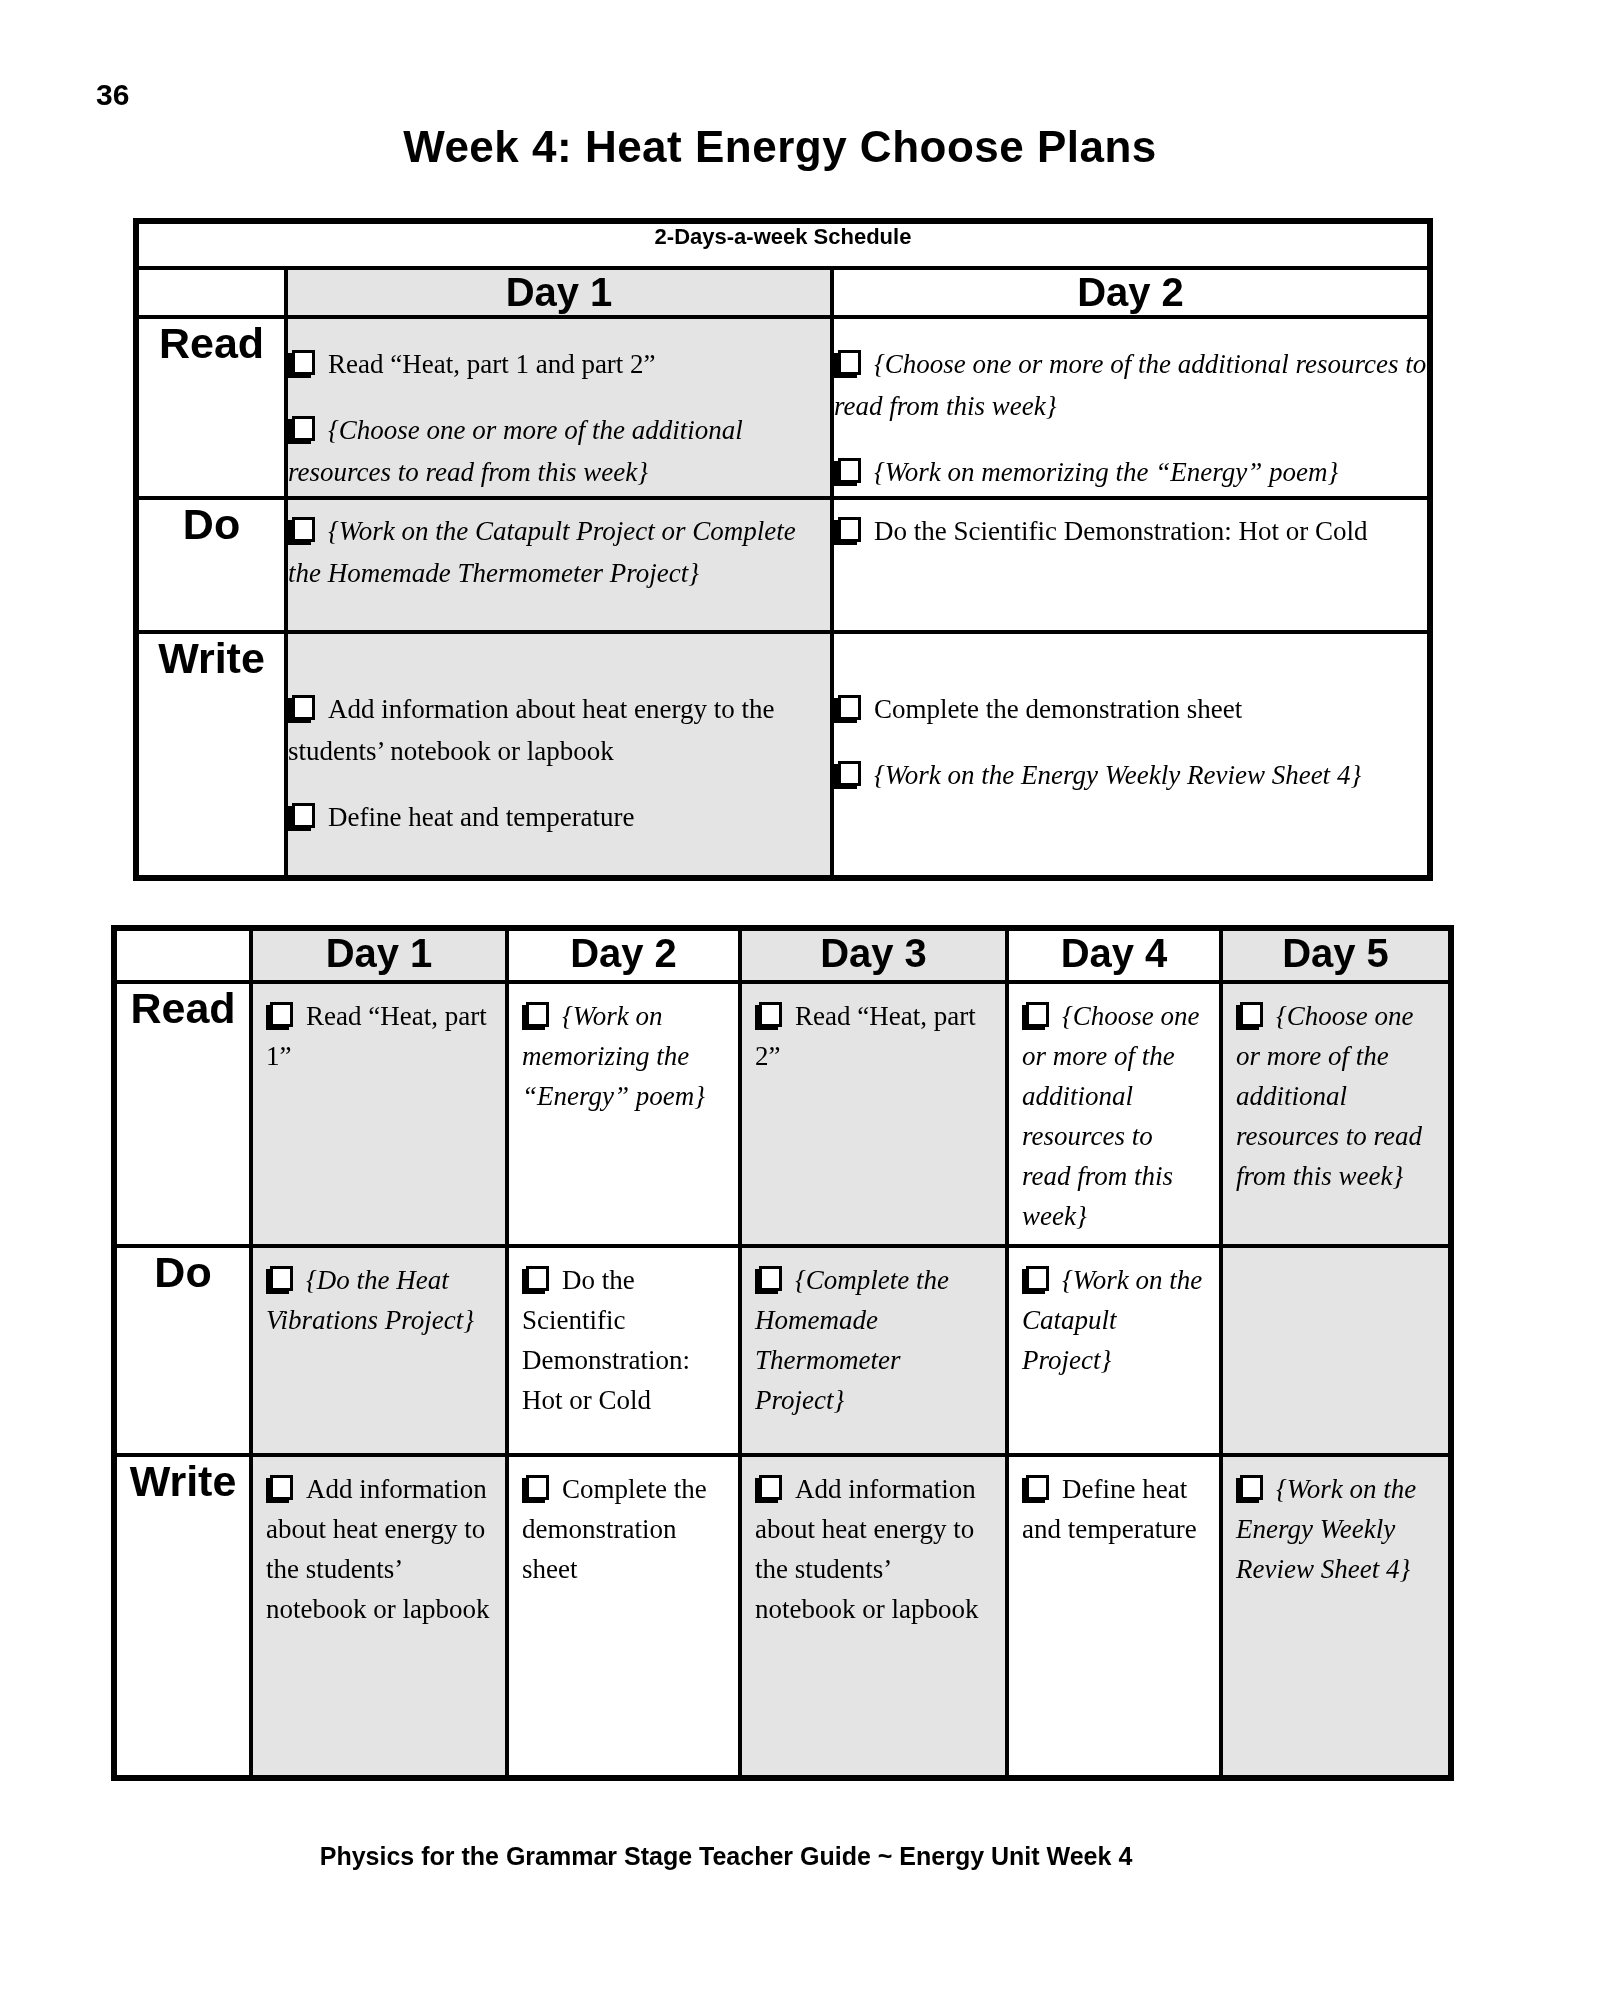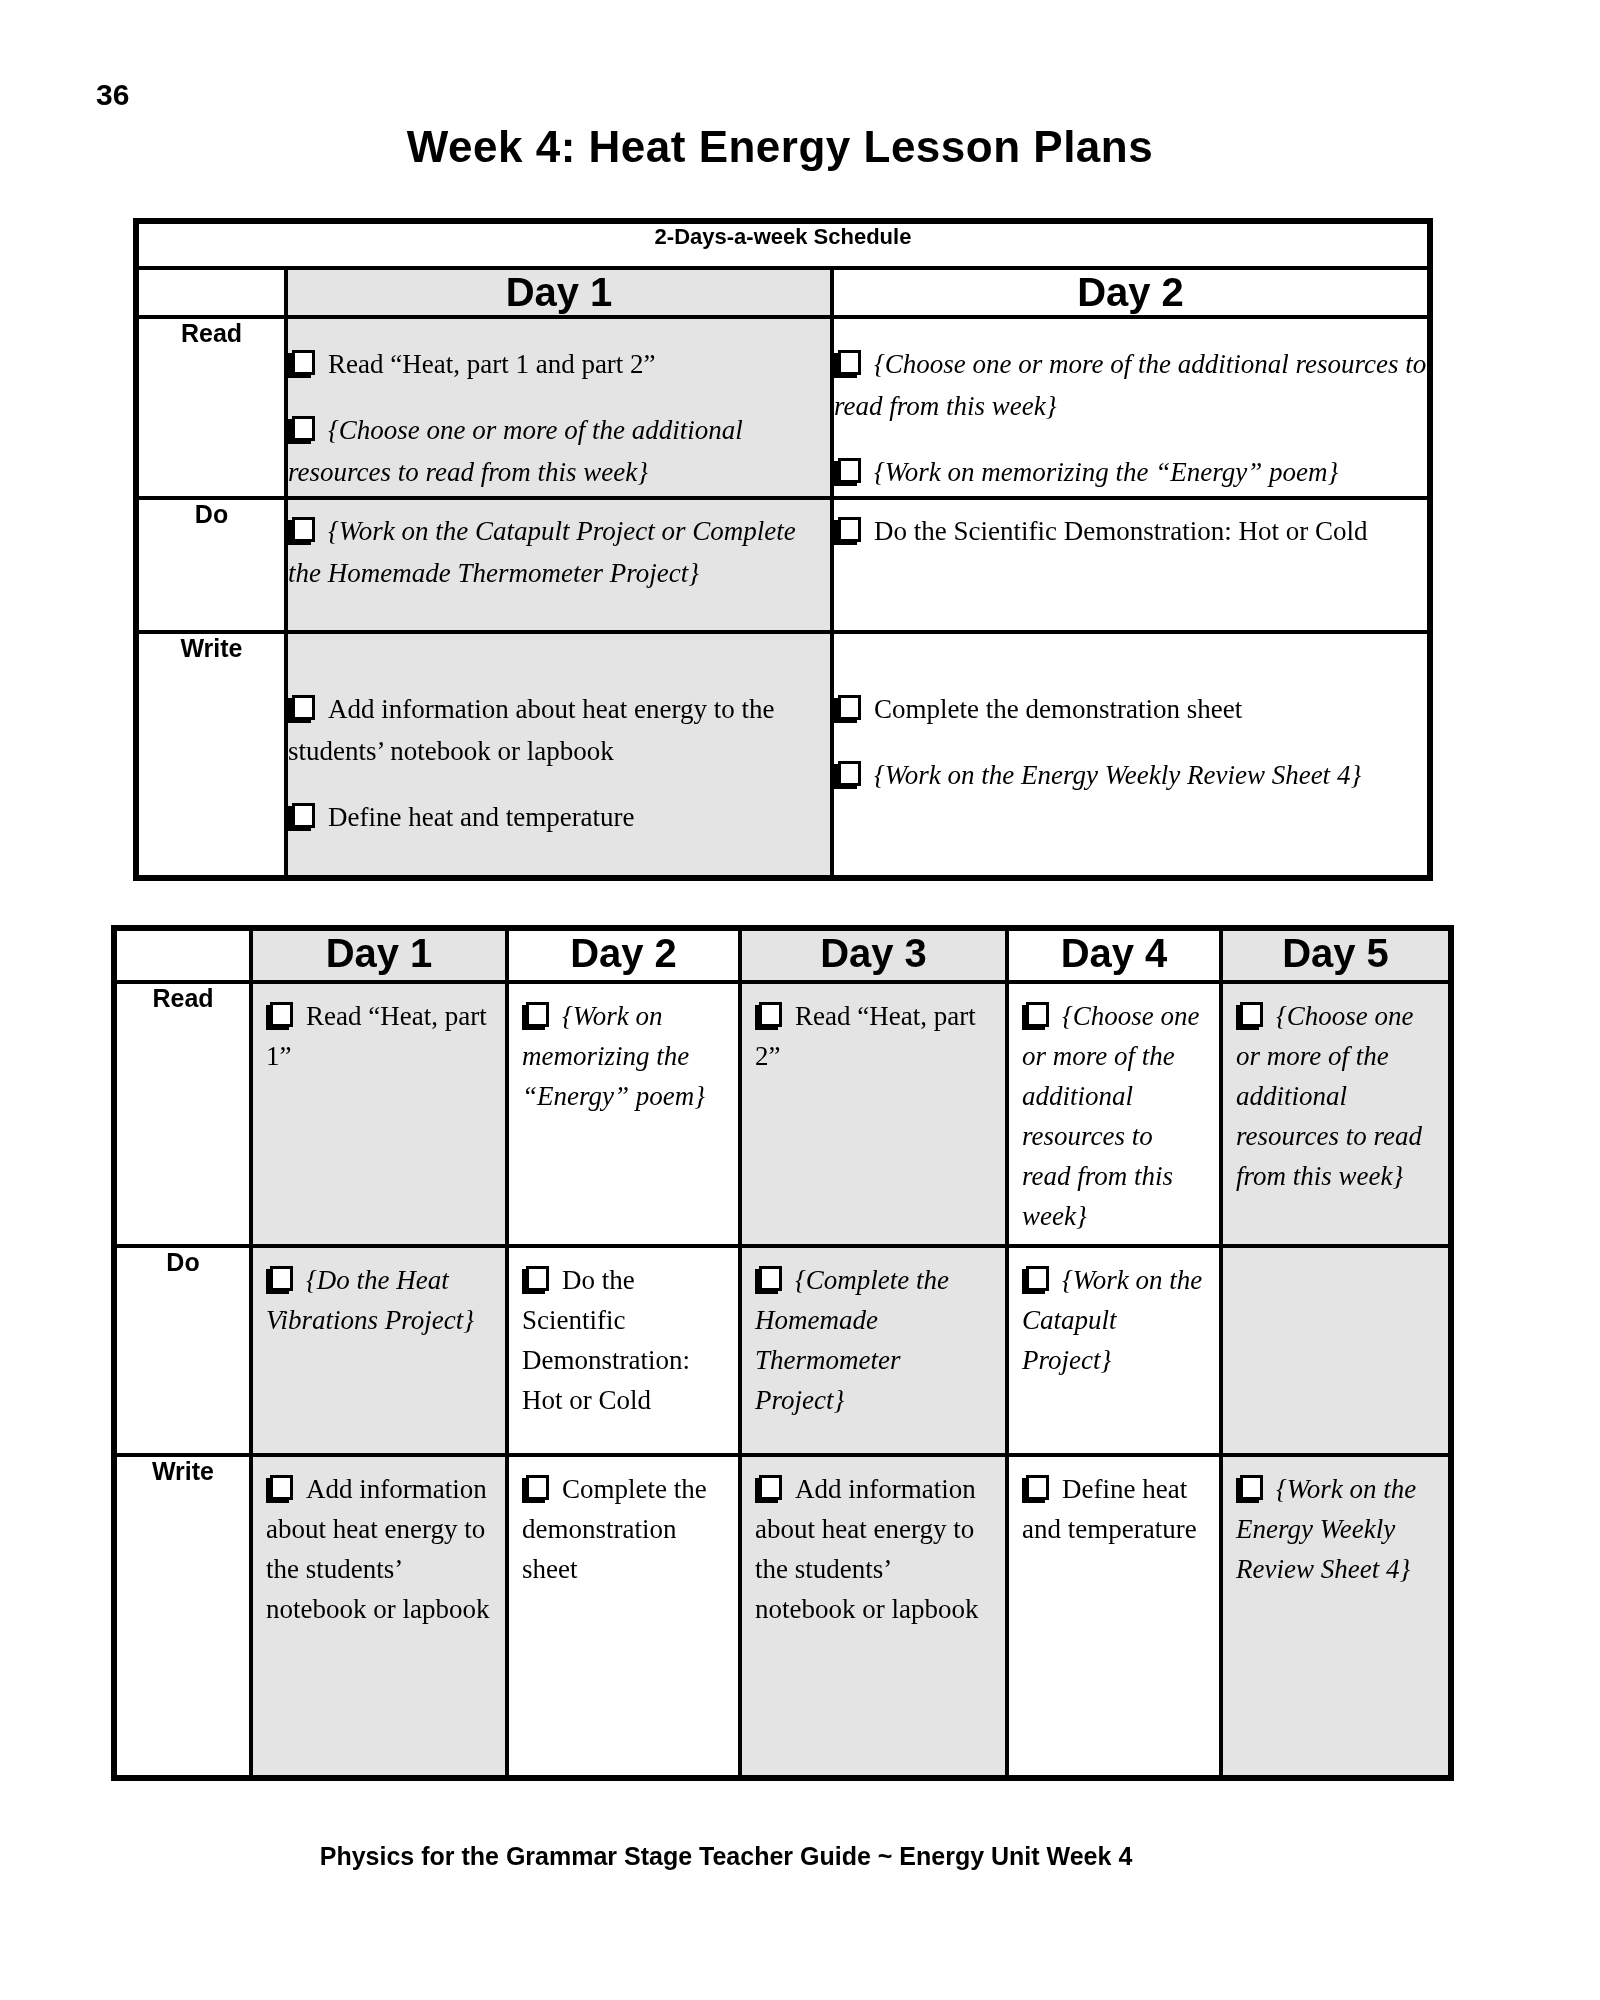--- a/index.html
+++ b/index.html
@@ -15,21 +15,21 @@
 
   table.sched{border-collapse:collapse;table-layout:fixed;background:#fff;
               border:6px solid #000;}
   table.sched td{border:4px solid #000;padding:0;vertical-align:top;overflow:hidden;}
 
   td.tbl-title{font-family:"Liberation Sans", sans-serif;font-weight:bold;font-size:22px;
                text-align:center;vertical-align:middle;background:#fff;}
   td.dayhead{font-family:"Liberation Sans", sans-serif;font-weight:bold;font-size:40px;
              text-align:center;vertical-align:middle;background:#fff;}
   td.corner{background:#fff;}
-  td.rowlabel{font-family:"Liberation Sans", sans-serif;font-weight:bold;font-size:25px;
+  td.rowlabel{font-family:"Liberation Sans", sans-serif;font-weight:bold;font-size:43px;
               text-align:center;vertical-align:middle;background:#fff;}
 
   .shaded{background:#e4e4e4 !important;}
 
   td.cell{font-size:27px;line-height:42px;padding:10px 12px 8px 14px;background:#fff;}
   table.t2 td.cell{line-height:40px;padding:12px 12px 8px 13px;}
 
   tr.t1-read td.cell{padding-top:24px;}
   tr.t1-do   td.cell{padding-top:10px;}
   tr.t1-write td.cell{padding-top:54px;}
@@ -44,21 +44,21 @@
   .doc-footer{position:absolute;left:0;top:1842px;width:1452px;text-align:center;
               font-family:"Liberation Sans", sans-serif;font-weight:bold;font-size:25px;}
 </style>
 </head>
 <body>
 
 <div class="page">
 
   <div class="pageno">36</div>
 
-  <div class="doc-title">Week 4: Heat Energy Lesson Plans</div>
+  <div class="doc-title">Week 4: Heat Energy Choose Plans</div>
 
   <table class="sched t1" style="position:absolute;left:133px;top:218px;width:1294px;">
     <colgroup>
         <col style="width:150px">
         <col style="width:546px">
         <col style="width:598px">
       </colgroup>
 
     <tbody>
         <tr style="height:47px">

